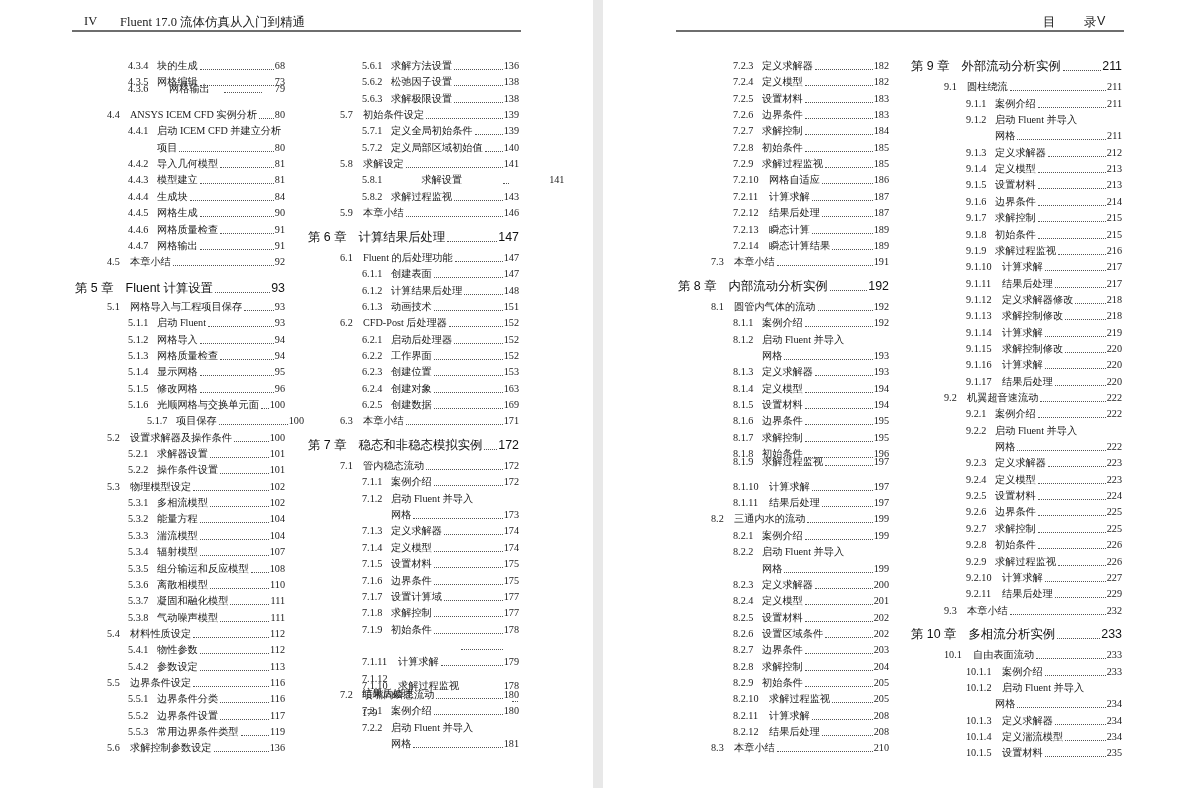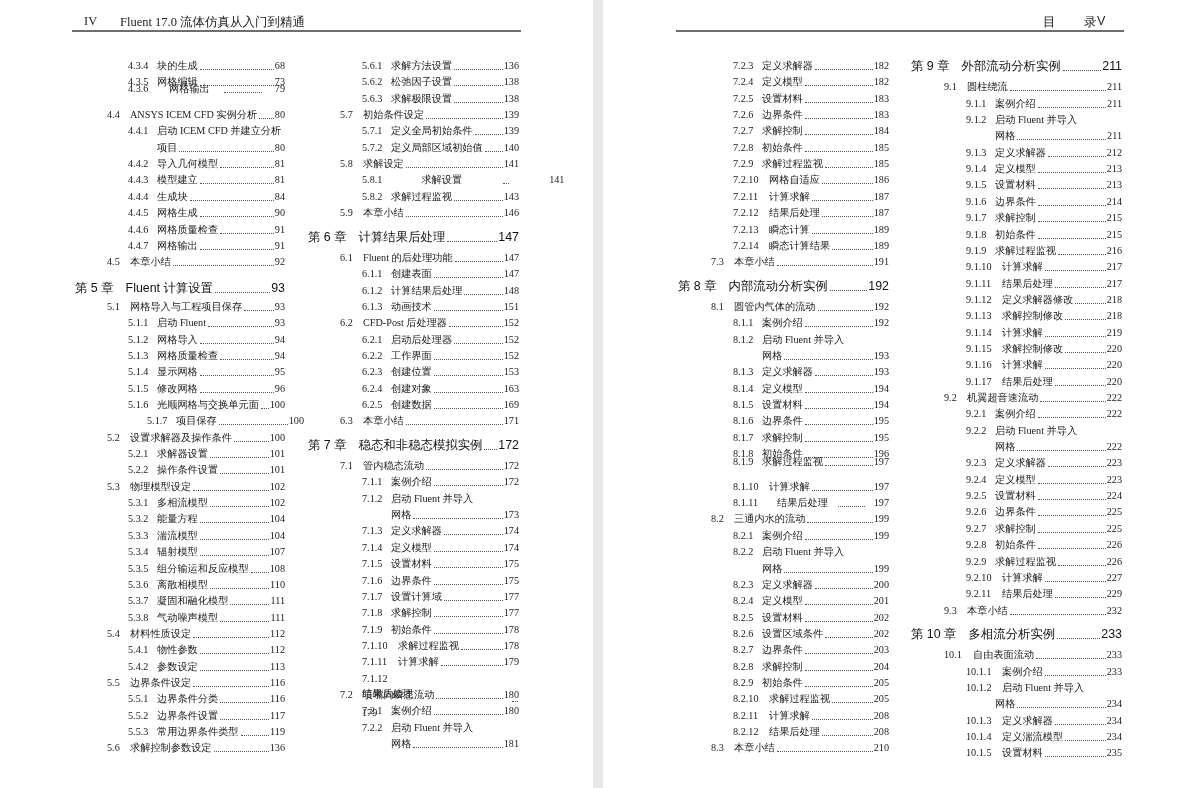--- a/index.html
+++ b/index.html
@@ -480,21 +480,21 @@
       <span class="dots"></span>
       <span class="pg">177</span>
     </div>
     <div class="row" style="left: 362px; top: 621.55px; width: 157px;">
       <span class="num" style="width: 29px;">7.1.9</span>
       <span class="ttl">初始条件</span>
       <span class="dots"></span>
       <span class="pg">178</span>
     </div>
     <div class="row" style="left: 362px; top: 637.9px; width: 157px;">
-      <span class="num" style="width: 36px;">7.1.10</span>
+      <span class="num" style="width: 36px; margin-top: 40px;">7.1.10</span>
       <span class="ttl">求解过程监视</span>
       <span class="dots"></span>
       <span class="pg">178</span>
     </div>
     <div class="row" style="left: 362px; top: 654.25px; width: 157px;">
       <span class="num" style="width: 36px;">7.1.11</span>
       <span class="ttl">计算求解</span>
       <span class="dots"></span>
       <span class="pg">179</span>
     </div>
@@ -675,21 +675,21 @@
       <span class="ttl">求解过程监视</span>
       <span class="dots"></span>
       <span class="pg">197</span>
     </div>
     <div class="row" style="left: 733px; top: 478.75px; width: 156px;">
       <span class="num" style="width: 36px;">8.1.10</span>
       <span class="ttl">计算求解</span>
       <span class="dots"></span>
       <span class="pg">197</span>
     </div>
-    <div class="row" style="left: 733px; top: 495.1px; width: 156px; gap: 8px;">
+    <div class="row" style="left: 733px; top: 495.1px; width: 156px;">
       <span class="num" style="width: 36px;">8.1.11</span>
       <span class="ttl">结果后处理</span>
       <span class="dots"></span>
       <span class="pg">197</span>
     </div>
     <div class="row" style="left: 711px; top: 511.45px; width: 178px;">
       <span class="num" style="width: 23px;">8.2</span>
       <span class="ttl">三通内水的流动</span>
       <span class="dots"></span>
       <span class="pg">199</span>

